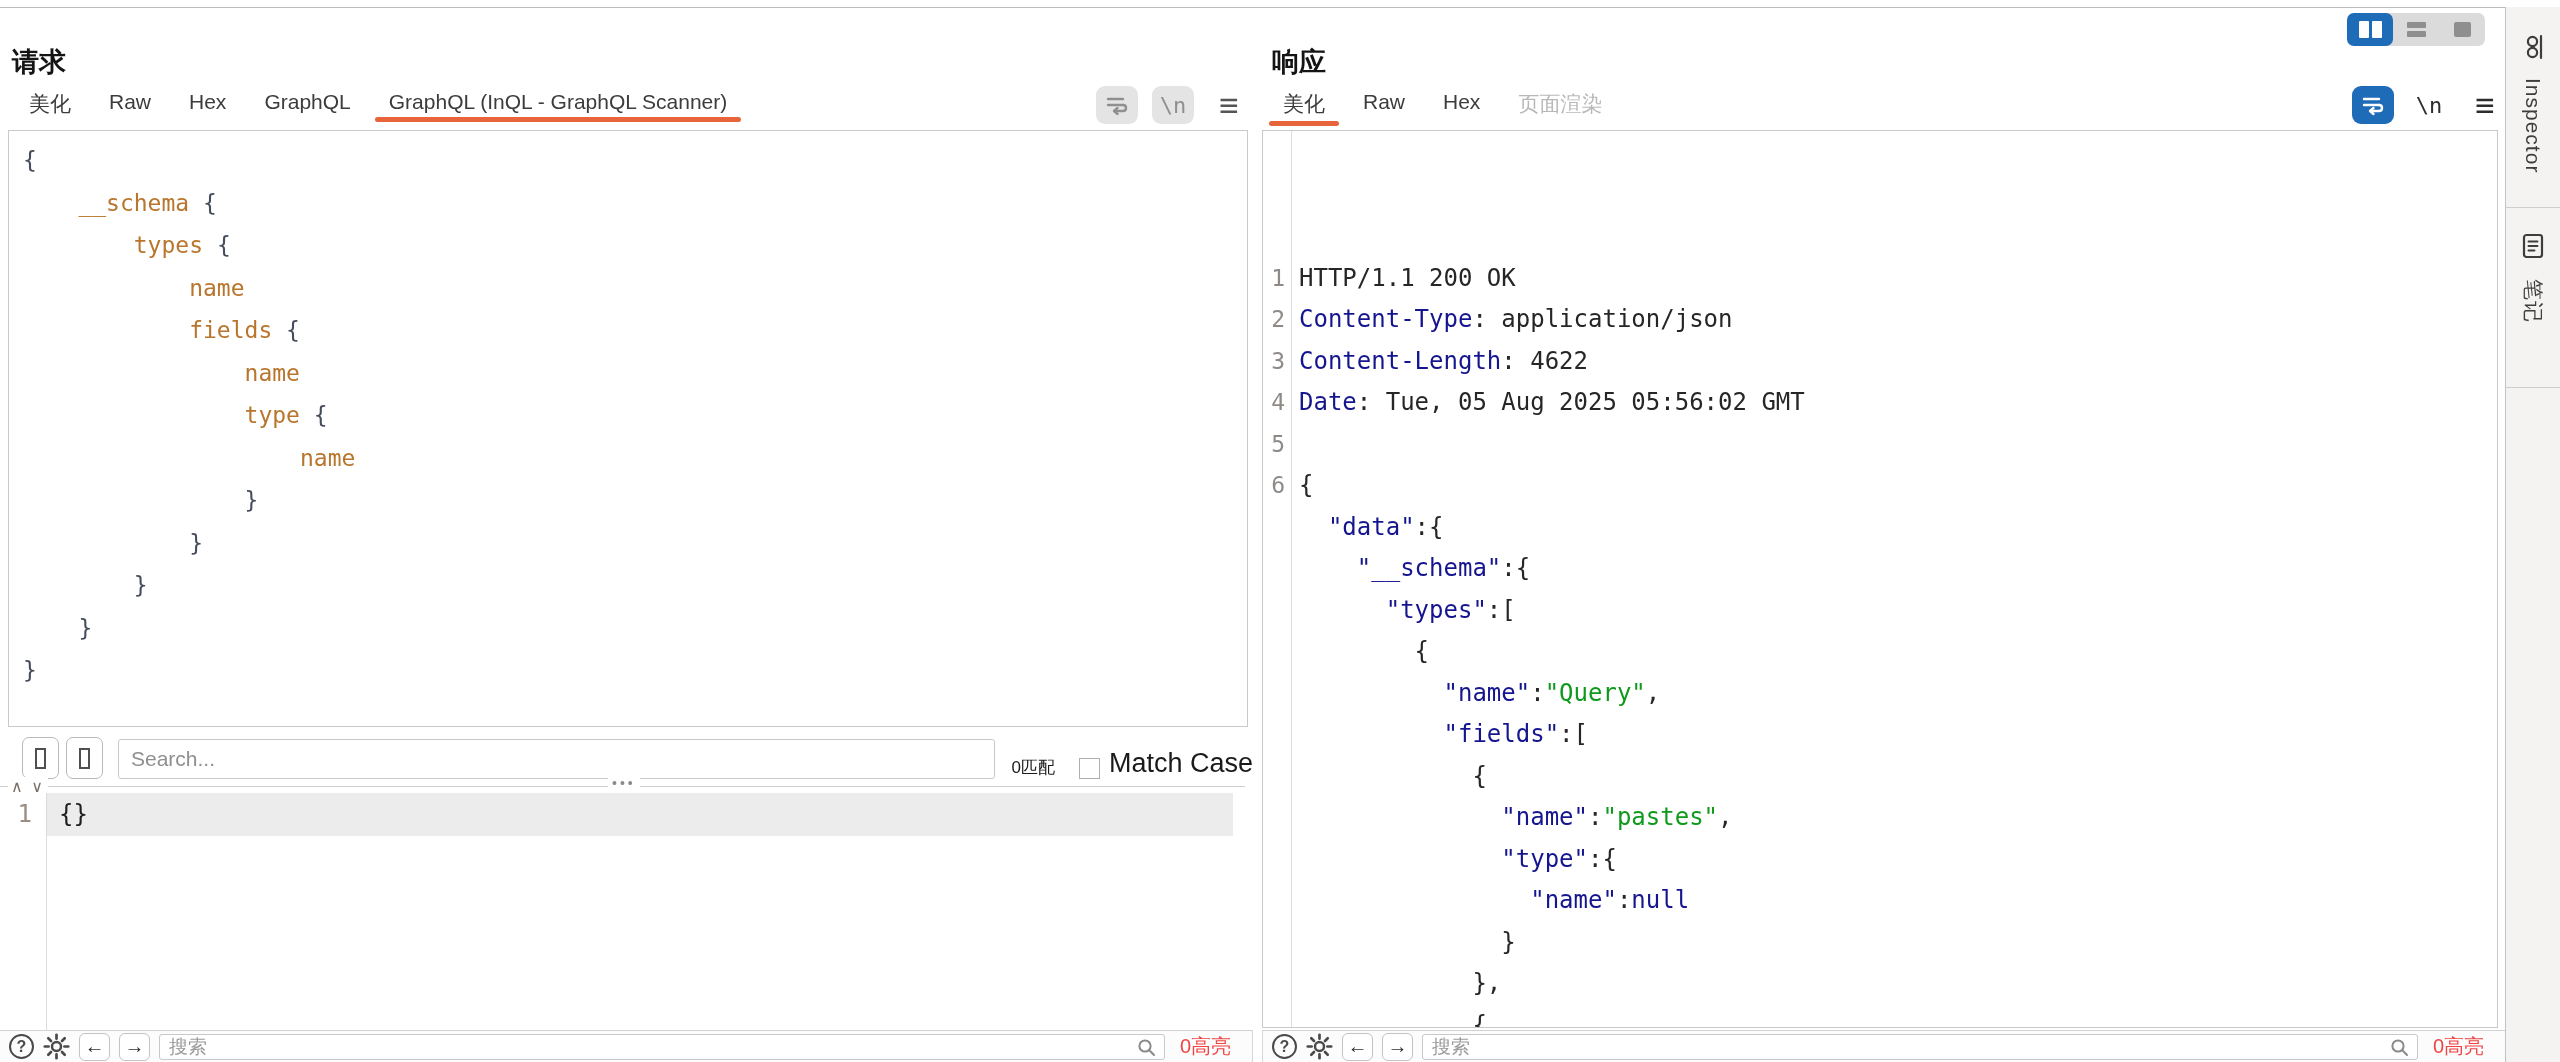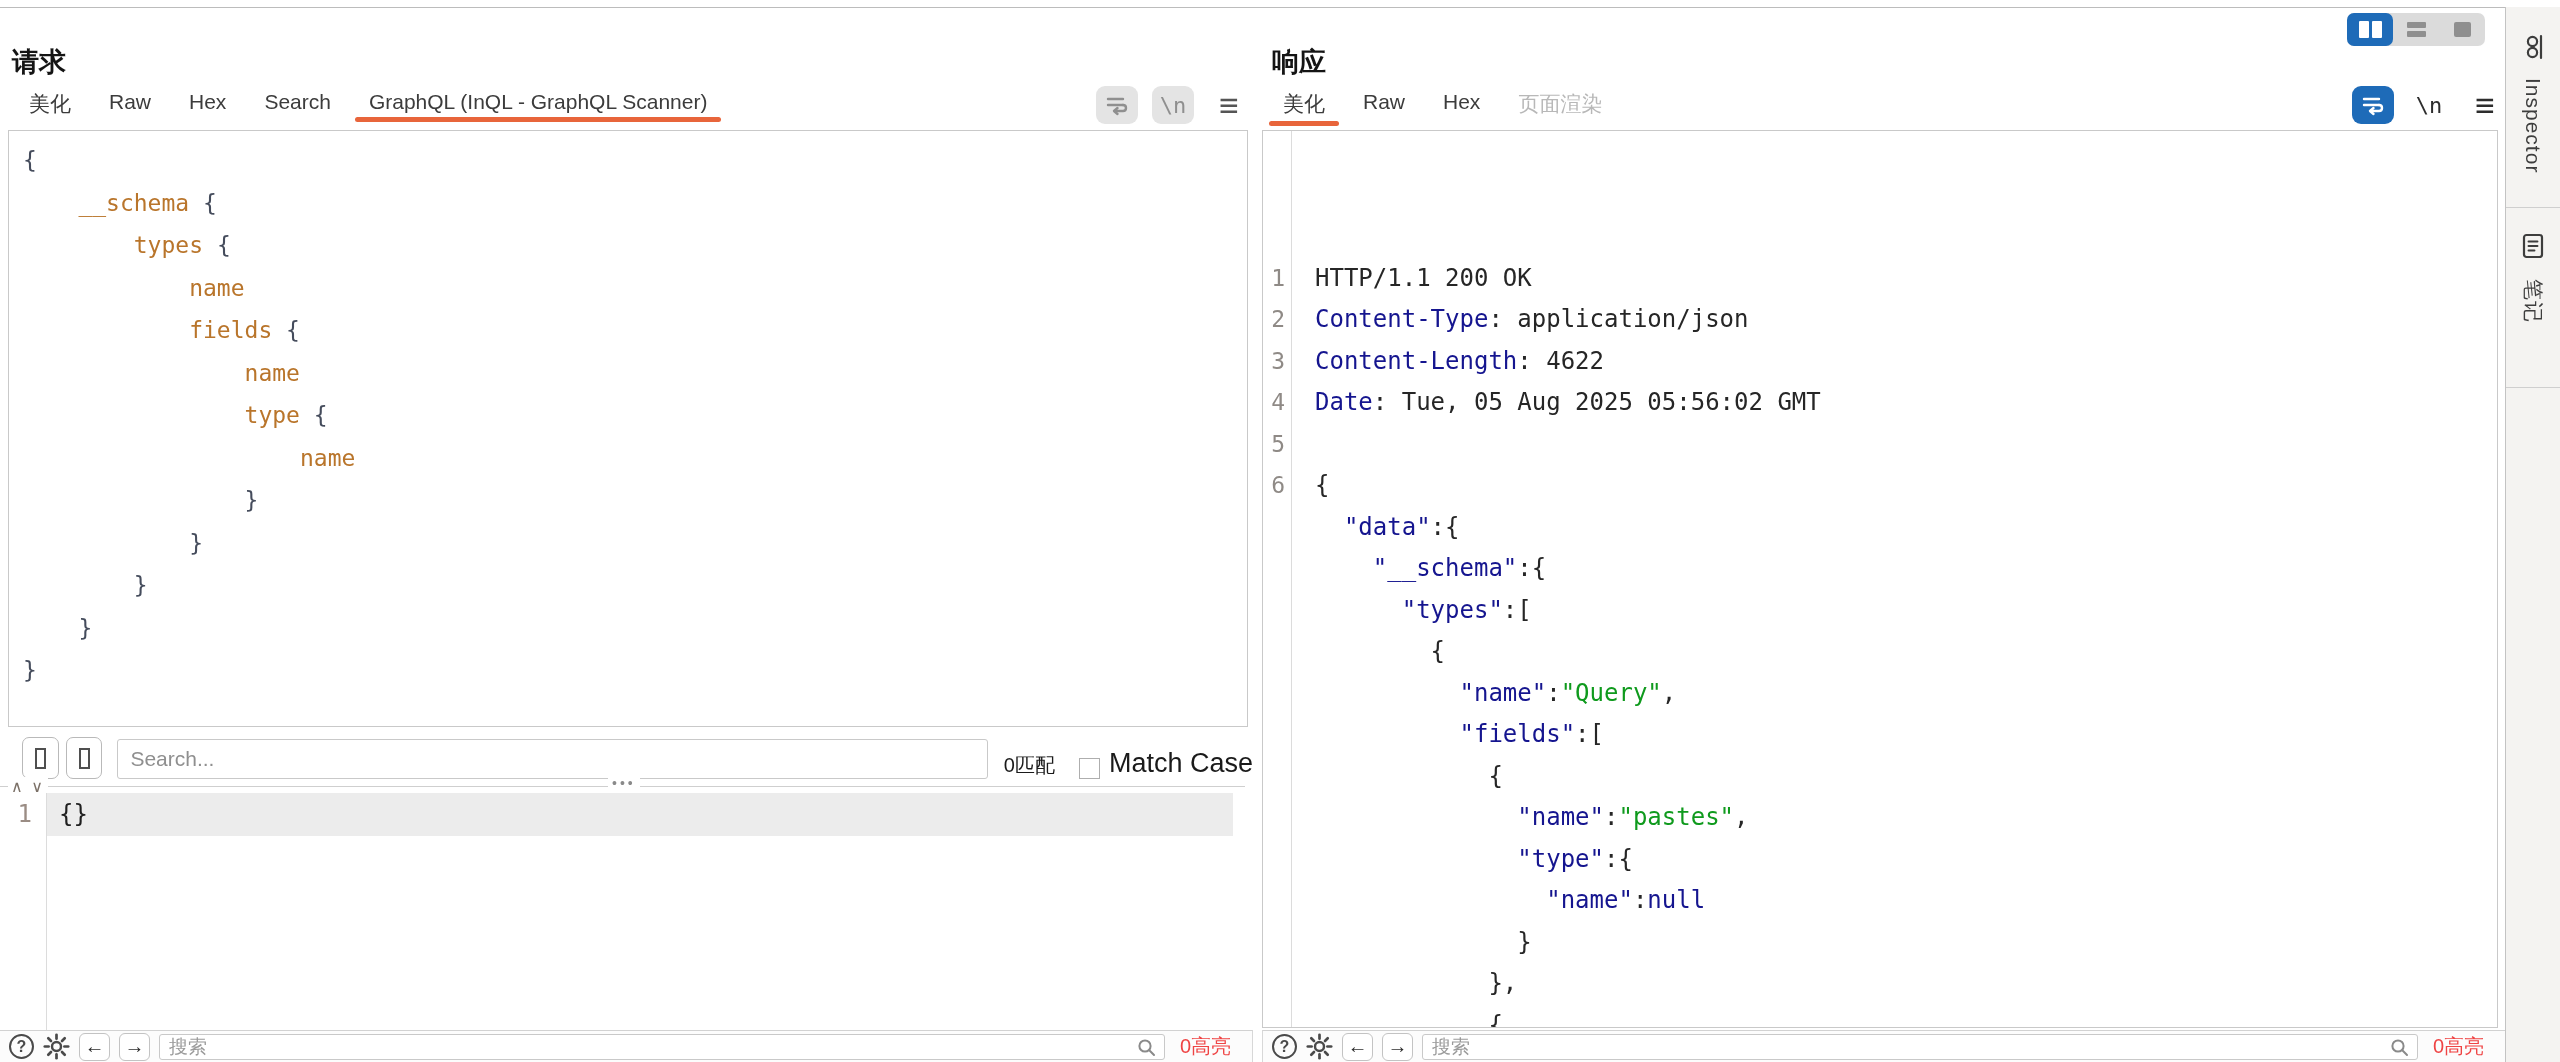--- a/index.html
+++ b/index.html
@@ -46,37 +46,37 @@
 
   
   .editor { border:1px solid #c9c9c9; background:#fff; overflow:hidden; white-space:pre;
     font-family:"DejaVu Sans Mono","Liberation Mono",monospace; }
   #req-editor { top:130px; left:8px; width:1240px; height:597px; font-size:23px; line-height:42.5px; padding:8px 0 0 14px; }
   #resp-editor { top:130px; left:1262px; width:1236px; height:898px; font-size:24px; line-height:41.5px; padding-top:2px; }
   .cl { display:flex; }
   #req-editor .cl { height:42.5px; }
   #resp-editor .cl { height:41.5px; }
   .ln { width:28px; text-align:right; padding-right:6px; color:#8f8a86; font-size:23px; flex:none; }
-  #resp-editor .lc { padding-left:24px; }
+  #resp-editor .lc { padding-left:8px; }
   .gutterline { top:0; bottom:0; width:1px; background:#dcdcdc; }
   .f { color:var(--fieldorange); }
   .b { color:#454c5c; }
   .p { color:#262626; }
   .k { color:var(--keynavy); }
   .s { color:var(--strgreen); }
 
   
   #req-search { top:729px; left:0; width:1253px; height:50px; display:flex; align-items:flex-end; padding-left:22px; }
   .sq-btn { width:37px; height:42px; border:1px solid #b9b9b9; border-radius:7px; background:#fff;
     display:flex; align-items:center; justify-content:center; margin-right:7px; }
   .tofu { width:11px; height:21px; border:2px solid #4f4f4f; }
   #mid-search { width:878px; height:40px; border:1px solid #c9c9c9; border-radius:3px; font-size:21px;
     padding:0 12px; color:#333; outline:none; margin-left:8px; }
   #mid-search::placeholder { color:#8f8f8f; }
-  #match-count { font-size:20px; margin-left:16px; white-space:nowrap; }
+  #match-count { font-size:17px; margin-left:16px; white-space:nowrap; }
   .checkbox { width:21px; height:21px; border:1px solid #aeaeae; background:#fff; margin-left:24px; flex:none; }
   #match-case-label { font-size:27px; margin-left:9px; white-space:nowrap; }
 
   
   #req-splitter { top:779px; left:0; width:1253px; height:14px; }
   #req-splitter .line { position:absolute; top:7px; left:0; right:8px; height:1px; background:#cfcfcf; }
   .split-arrows { position:absolute; left:8px; top:-2px; font-size:16px; color:#7c7168; letter-spacing:2px; background:#fff; padding:0 3px; }
   .split-grip { position:absolute; left:608px; top:-4px; color:#8a8a8a; font-size:14px; letter-spacing:3px; background:#fff; padding:0 4px; }
 
   
@@ -118,21 +118,21 @@
 <div id="stage">
 
   <div id="topline" class="abs"></div>
 
   <div id="req-title" class="abs panel-title">请求</div>
 
   <div id="req-tabs" class="abs tabstrip">
       <span class="tab">美化</span>
       <span class="tab">Raw</span>
       <span class="tab">Hex</span>
-      <span class="tab">Search</span>
+      <span class="tab">GraphQL</span>
       <span class="tab active">GraphQL (InQL - GraphQL Scanner)</span>
     </div>
 
   <div id="req-toolbar" class="abs etoolbar">
     <div class="tbtn graybg">
       <svg width="24" height="22" viewBox="0 0 24 22">
         <path d="M3 5 h15 M3 11 h15" stroke="#8f8f8f" stroke-width="2.4" fill="none" stroke-linecap="round"></path>
         <path d="M18 11 c4 0 4 6 0 6 h-8" stroke="#8f8f8f" stroke-width="2.4" fill="none" stroke-linecap="round"></path>
         <path d="M12.5 14 L9 17 L12.5 20" stroke="#8f8f8f" stroke-width="2.4" fill="none" stroke-linecap="round" stroke-linejoin="round"></path>
       </svg>

